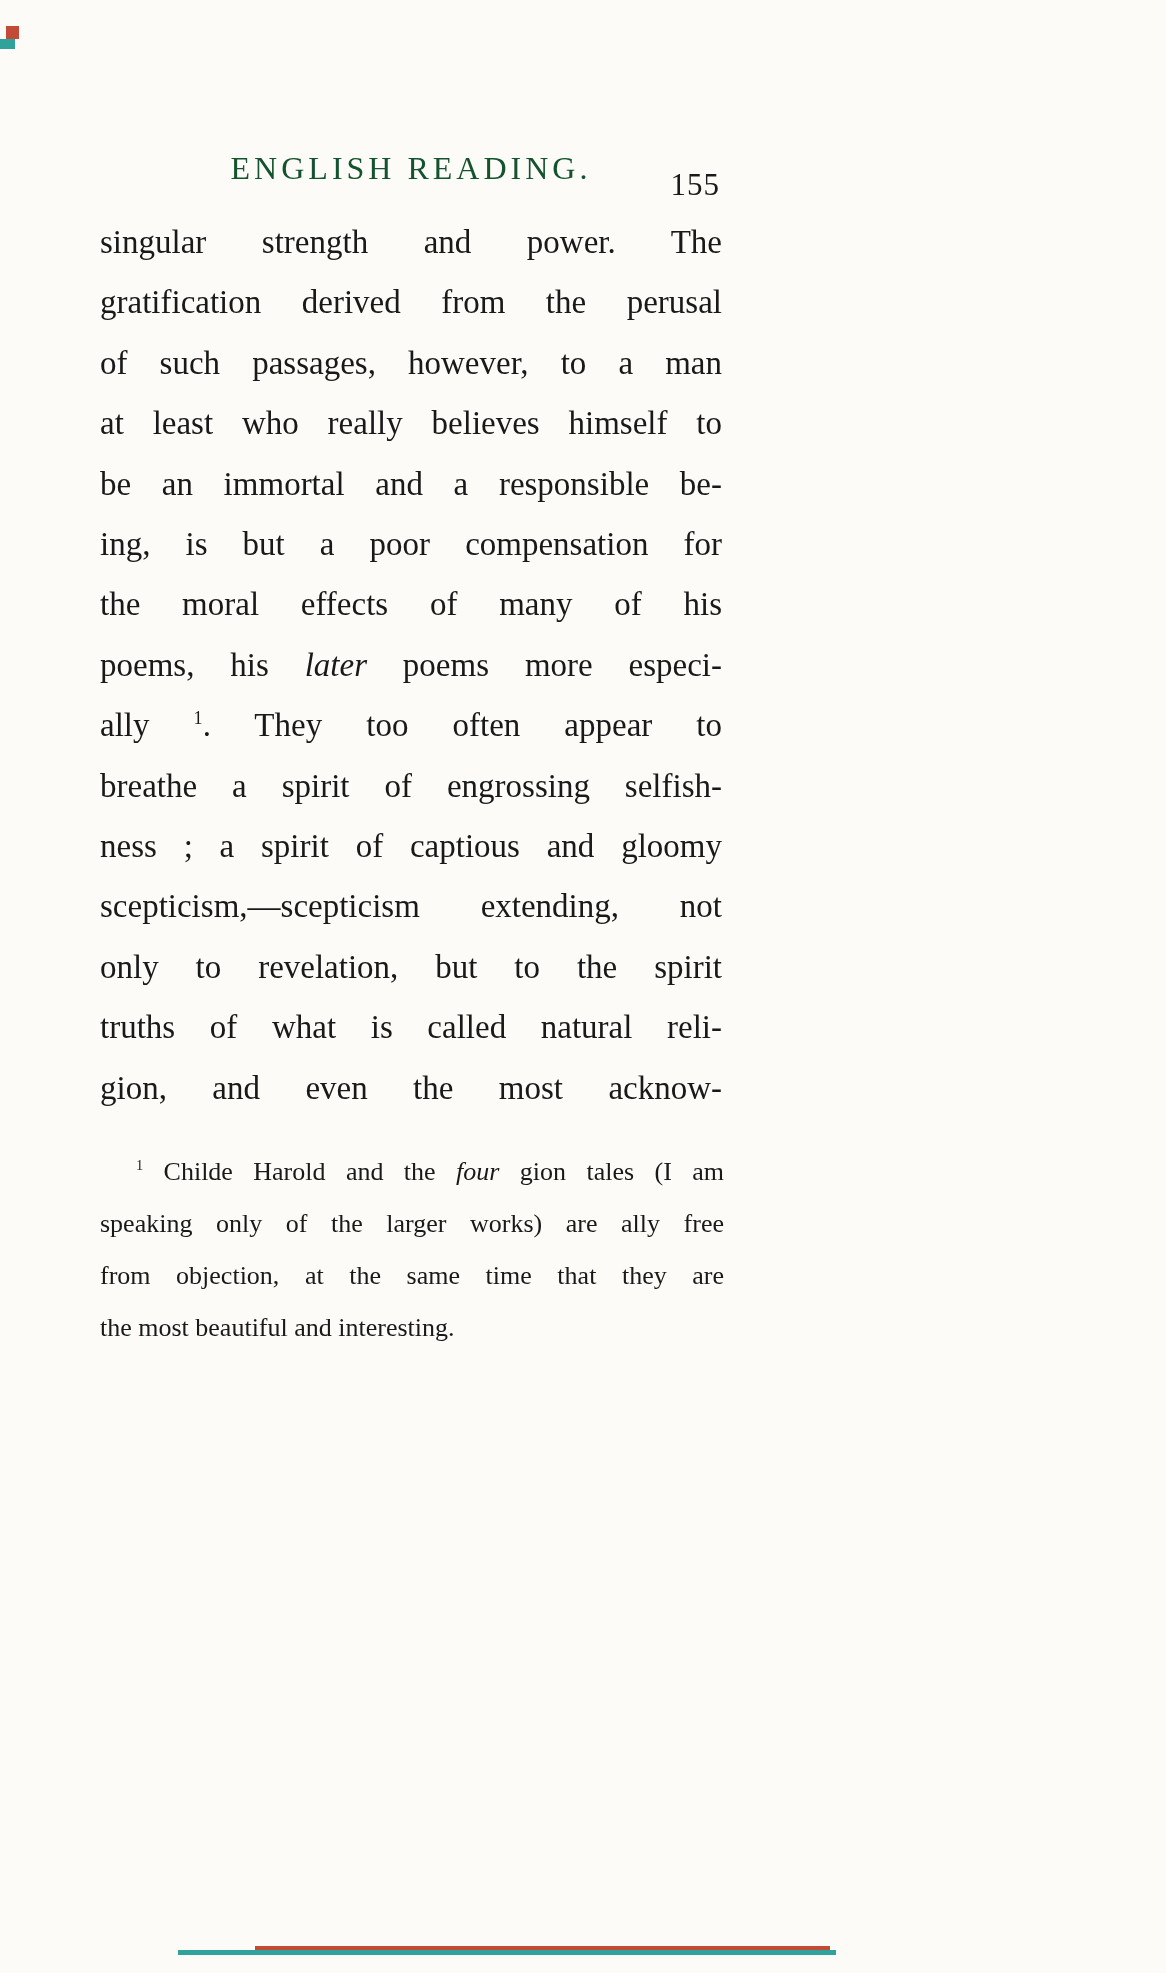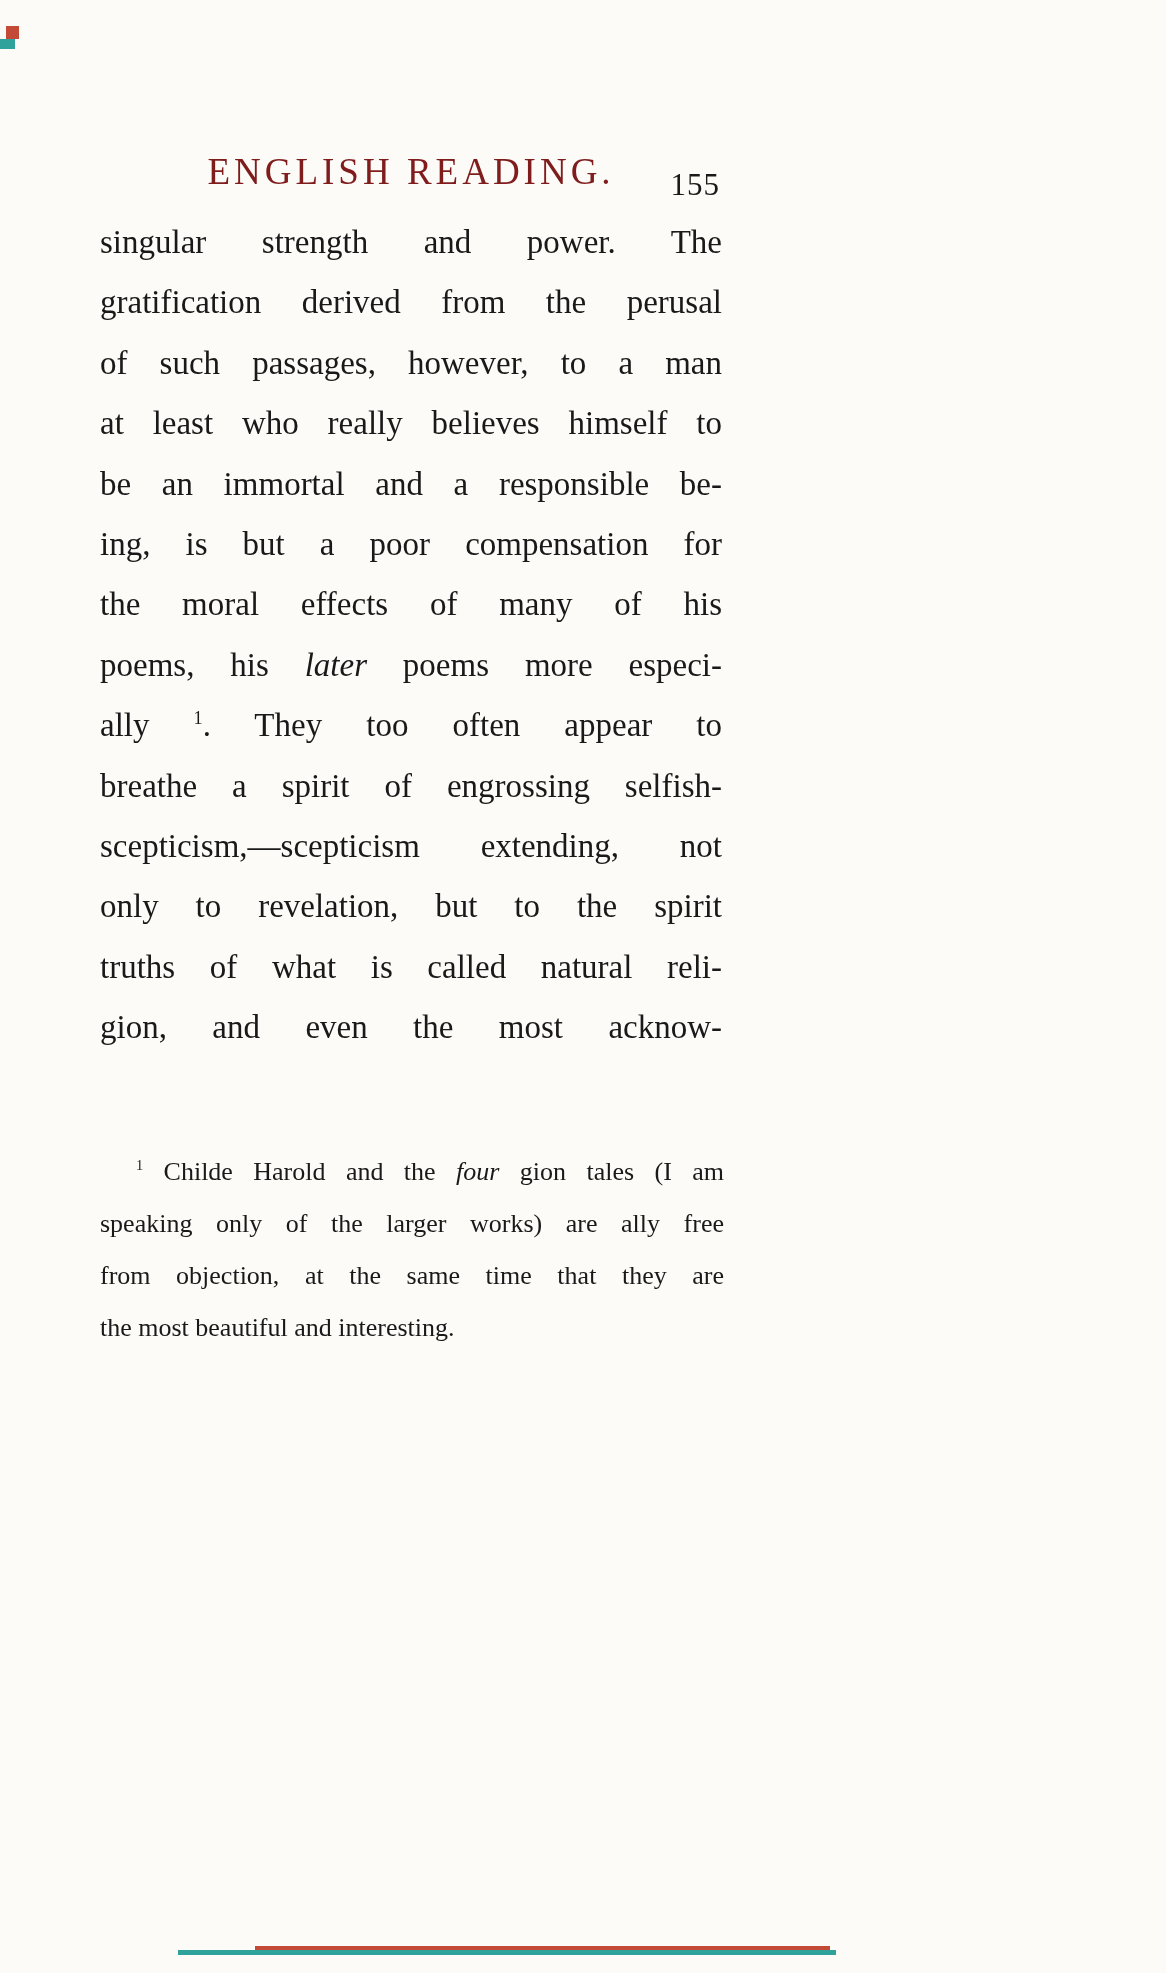--- a/index.html
+++ b/index.html
@@ -18,23 +18,23 @@
     left: 100px;
     top: 150px;
     width: 622px;
     height: 40px;
   }
   .running-head {
     position: absolute;
     left: 0;
     right: 0;
     text-align: center;
-    font-size: 37px;
+    font-size: 32px;
     letter-spacing: 4px;
-    color: #7f1d1d;
+    color: #14532d;
   }
   .page-number {
     position: absolute;
     right: 2px;
     top: -3px;
     font-size: 31px;
     letter-spacing: 1px;
     margin-top: 20px;
   }
   .body-text {
@@ -92,20 +92,21 @@
       <div class="line"><span>singular strength and power.  The</span></div>
       <div class="line"><span>gratification derived from the perusal</span></div>
       <div class="line"><span>of such passages, however, to a man</span></div>
       <div class="line"><span>at least who really believes himself to</span></div>
       <div class="line"><span>be an immortal and a responsible be-</span></div>
       <div class="line"><span>ing, is but a poor compensation for</span></div>
       <div class="line"><span>the moral effects of many of his</span></div>
       <div class="line"><span>poems, his </span><i>later</i><span> poems more especi-</span></div>
       <div class="line"><span>ally </span><sup>1</sup><span>.  They too often appear to</span></div>
       <div class="line"><span>breathe a spirit of engrossing selfish-</span></div>
+      <div class="line"><span>ness ; a spirit of captious and gloomy</span></div>
       <div class="line"><span>scepticism,—scepticism extending, not</span></div>
       <div class="line"><span>only to revelation, but to the spirit</span></div>
       <div class="line"><span>truths of what is called natural reli-</span></div>
       <div class="line"><span>gion, and even the most acknow-</span></div>
     </div>
 
   <div class="footnote" id="footnote-lines">
       <div class="line"><sup>1</sup><span> Childe Harold and the </span><i>four</i><span> gion tales (I am</span></div>
       <div class="line"><span>speaking only of the larger works) are ally free</span></div>
       <div class="line"><span>from objection, at the same time that they are</span></div>

